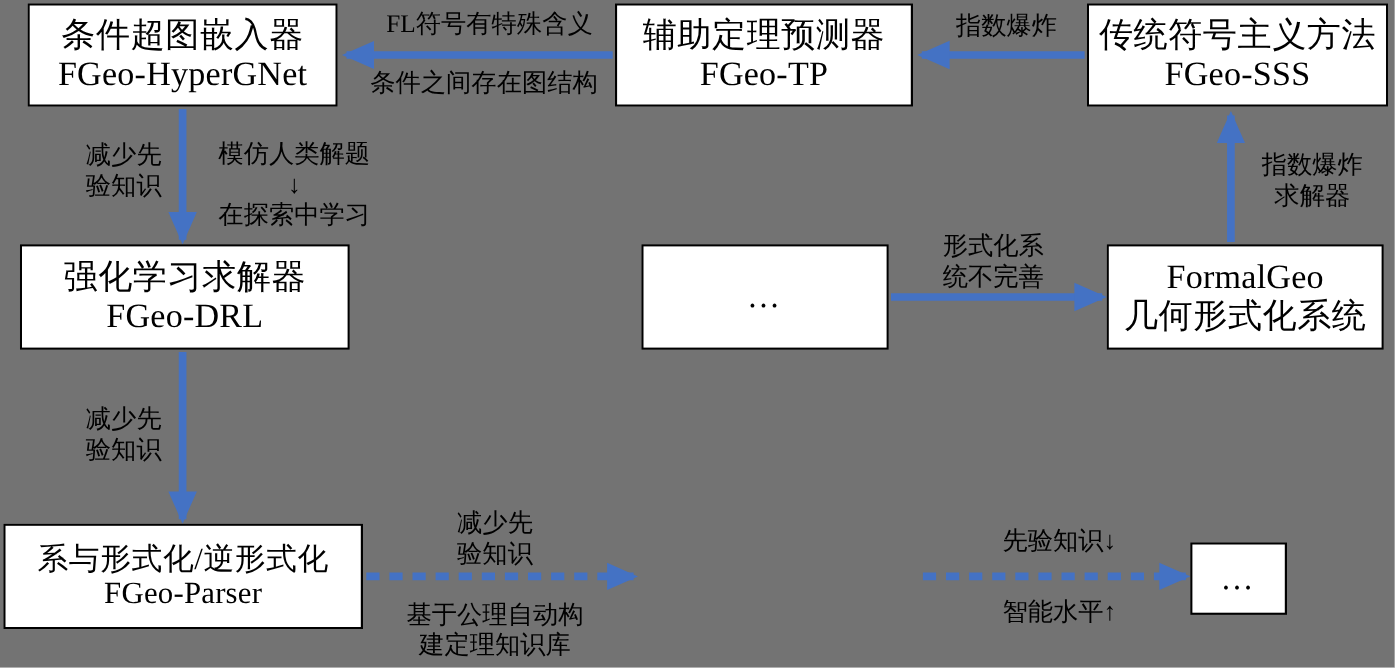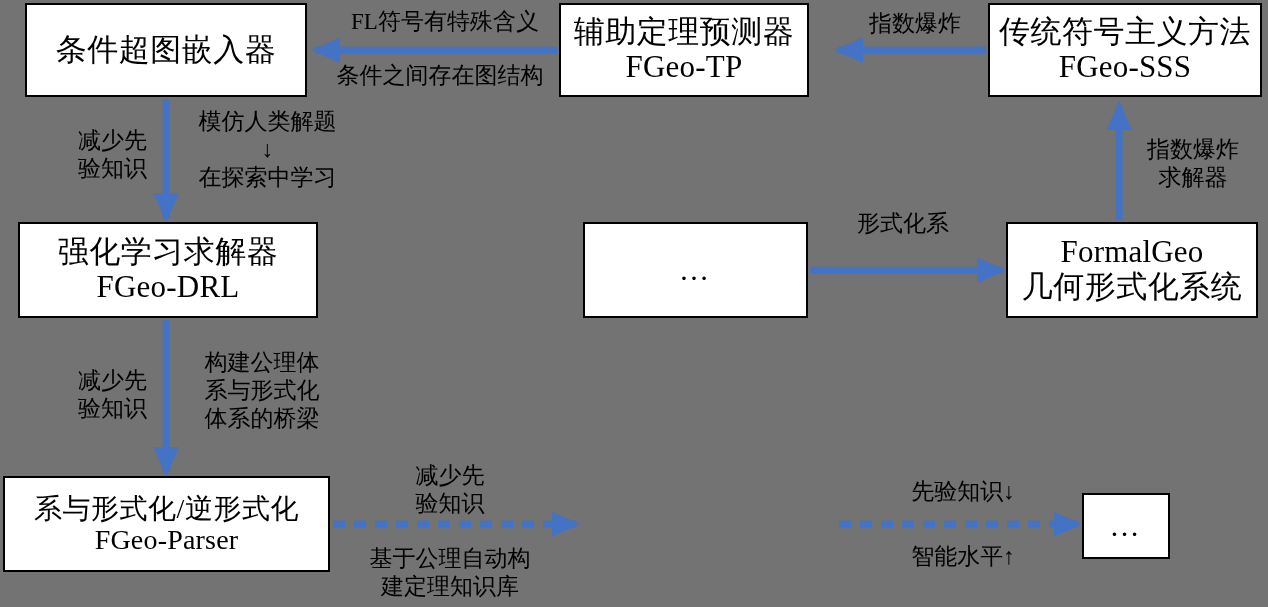--- a/index.html
+++ b/index.html
@@ -114,23 +114,24 @@
       <line x1="333" y1="524" x2="576" y2="524" stroke="#4472C4" stroke-width="7" stroke-dasharray="12 9" marker-end="url(#arrowDash)"></line>
     </g>
 
     <g>
       <line x1="839" y1="524" x2="1078" y2="524" stroke="#4472C4" stroke-width="7" stroke-dasharray="12 9" marker-end="url(#arrowDash)"></line>
     </g>
   </svg>
 
   <div class="node" style="left:25px; top:3px; width:282px; height:94px;">
     <span class="ln-cn">条件超图嵌入器</span>
-  </div>
-
-  <div class="node" style="left:559px; top:3px; width:250px; height:94px;">
+    <span class="ln-en">FGeo-HyperGNet</span>
+  </div>
+
+  <div class="node" style="left:559px; top:3px; width:271px; height:94px;">
     <span class="ln-cn">辅助定理预测器</span>
     <span class="ln-en">FGeo-TP</span>
   </div>
 
   <div class="node" style="left:988px; top:3px; width:274px; height:94px;">
     <span class="ln-cn">传统符号主义方法</span>
     <span class="ln-en">FGeo-SSS</span>
   </div>
 
   <div class="node" style="left:18px; top:222px; width:300px; height:96px;text-align:center;">
@@ -169,43 +170,39 @@
     <div>条件之间存在图结构</div>
   </div>
 
   <div class="elabel mid" style="left:1128px; top:136px; width:130px;">
     <div>指数爆炸</div>
     <div>求解器</div>
   </div>
 
   <div class="elabel mid" style="left:838px; top:210px; width:130px;">
     <div>形式化系</div>
+    <div>统不完善</div>
   </div>
 
   <div class="elabel left" style="left:40px; top:127px; width:107px;">
     <div>减少先</div>
     <div>验知识</div>
   </div>
 
-  <div class="elabel mid" style="left:185px; top:108px; width:165px;">
+  <div class="elabel mid" style="left:185px; top:126px; width:165px;">
     <div>模仿人类解题</div>
     <div>↓</div>
     <div>在探索中学习</div>
   </div>
 
   <div class="elabel left" style="left:40px; top:367px; width:107px;">
     <div>减少先</div>
     <div>验知识</div>
   </div>
 
-  <div class="elabel mid" style="left:186px; top:349px; width:152px;">
-    <div>构建公理体</div>
-    <div>系与形式化</div>
-    <div>体系的桥梁</div>
-  </div>
 
   <div class="elabel mid" style="left:390px; top:462px; width:120px;">
     <div>减少先</div>
     <div>验知识</div>
   </div>
 
   <div class="elabel mid" style="left:355px; top:545px; width:190px;">
     <div>基于公理自动构</div>
     <div>建定理知识库</div>
   </div>

